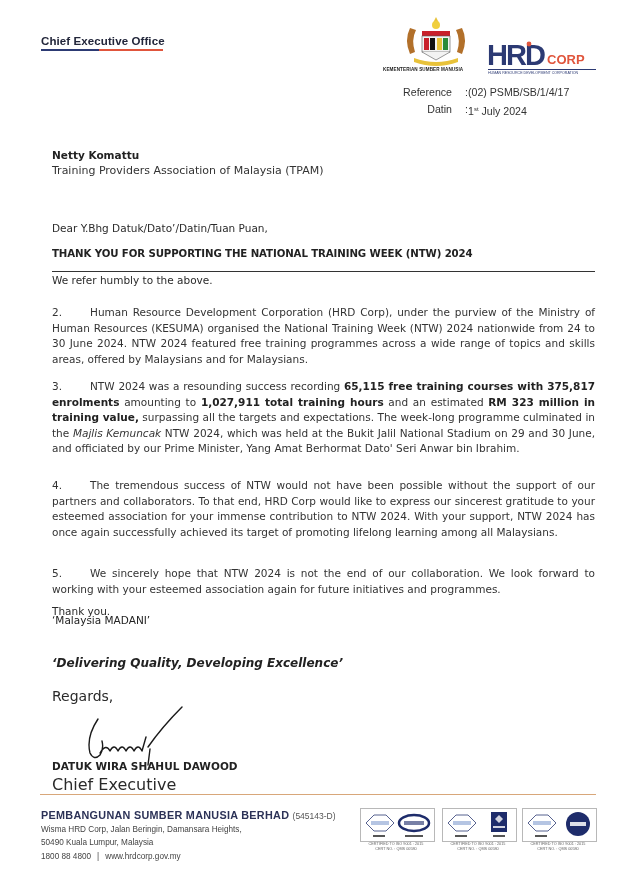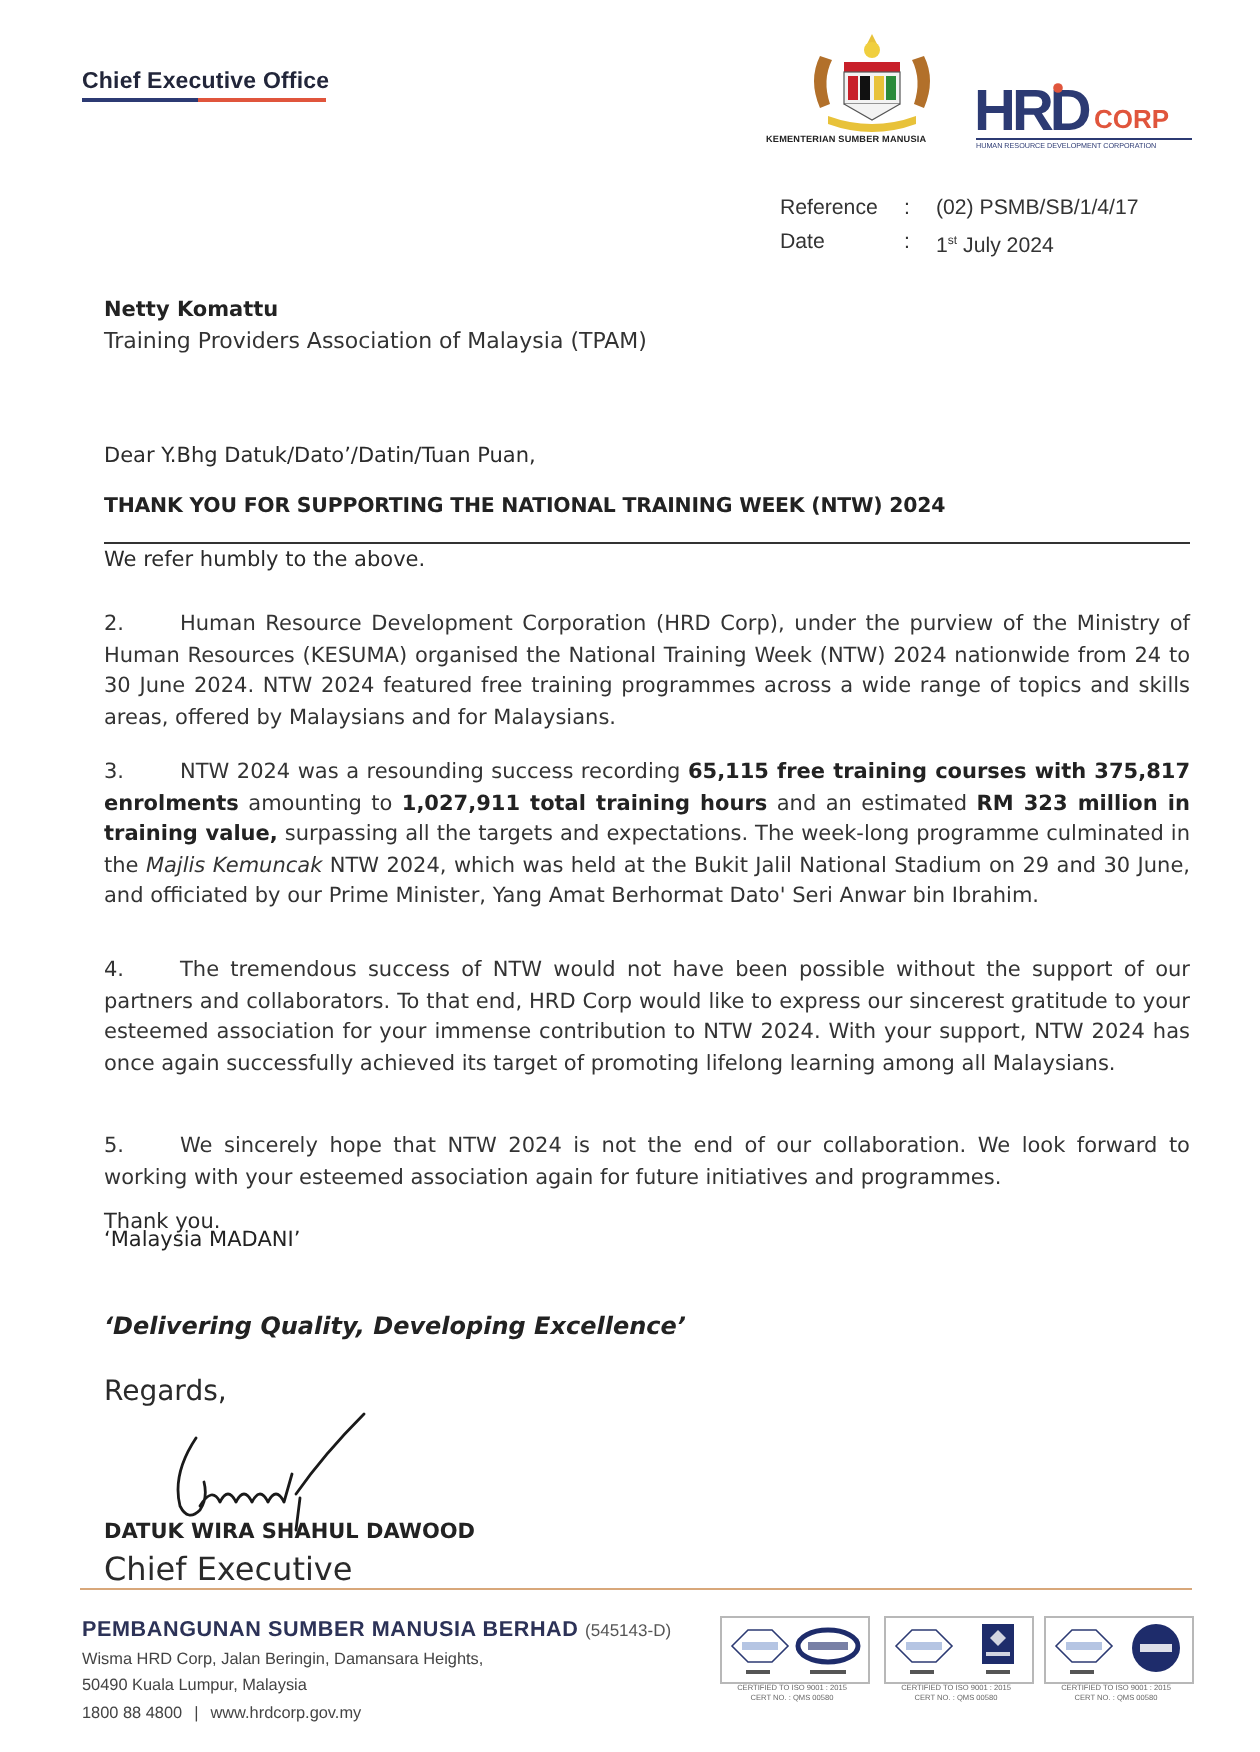--- a/index.html
+++ b/index.html
@@ -11,21 +11,21 @@
   .office { left: 41px; top: 35px; font-family: "Liberation Sans", sans-serif; font-weight: bold; font-size: 11.5px; color: #22263a; letter-spacing: 0.1px; }
   .office-rule { left: 41px; top: 49px; width: 122px; height: 2px; }
   .office-rule .l { position: absolute; left: 0; top: 0; width: 58px; height: 2px; background: #2c3a73; }
   .office-rule .r { position: absolute; left: 58px; top: 0; width: 64px; height: 2px; background: #e0553c; }
 
   .crest { left: 400px; top: 14px; width: 72px; height: 58px; }
   .kesuma-label { left: 383px; top: 67px; width: 115px; font-size: 4.6px; font-weight: bold; letter-spacing: 0.1px; color: #222; white-space: nowrap; font-family: "Liberation Sans", sans-serif; }
   .hrd-logo { left: 487px; top: 38px; width: 110px; height: 34px; }
   .hrd-sub { left: 488px; top: 69px; width: 108px; font-size: 3.6px; color: #2c3a73; white-space: nowrap; font-family: "Liberation Sans", sans-serif; border-top: 1px solid #2c3a73; padding-top: 1px; }
 
-  .ref-table { left: 390px; top: 96px; font-size: 10.6px; color: #333; font-family: "Liberation Sans", sans-serif; }
+  .ref-table { left: 390px; top: 84px; font-size: 10.6px; color: #333; font-family: "Liberation Sans", sans-serif; text-align: right; }
   .ref-row { display: flex; height: 17px; line-height: 17px; }
   .ref-label { width: 62px; }
   .ref-colon { width: 16px; }
   .ref-value { }
   .date-val sup { font-size: 6px; vertical-align: 4px; }
 
   
   .text { left: 52px; width: 543px; font-size: 10.5px; line-height: 15.6px; color: #333; }
   .recipient-name { left: 52px; top: 149px; font-weight: bold; font-size: 10.5px; color: #222; }
   .recipient-org { left: 52px; top: 164px; font-size: 11px; color: #333; }
@@ -98,21 +98,21 @@
 </svg>
 <div class="abs hrd-sub">HUMAN RESOURCE DEVELOPMENT CORPORATION</div>
 
 <div class="abs ref-table">
   <div class="ref-row">
     <span class="ref-label">Reference</span>
     <span class="ref-colon">:</span>
     <span class="ref-value">(02) PSMB/SB/1/4/17</span>
   </div>
   <div class="ref-row">
-    <span class="ref-label">Date</span>
+    <span class="ref-label">Datin</span>
     <span class="ref-colon">:</span>
     <span class="ref-value date-val"><span>1</span><sup>st</sup><span> July 2024</span></span>
   </div>
 </div>
 
 <div class="abs recipient-name">Netty Komattu</div>
 <div class="abs recipient-org">Training Providers Association of Malaysia (TPAM)</div>
 
 <div class="abs salutation">Dear Y.Bhg Datuk/Dato’/Datin/Tuan Puan,</div>
 <div class="abs subject">THANK YOU FOR SUPPORTING THE NATIONAL TRAINING WEEK (NTW) 2024</div>

